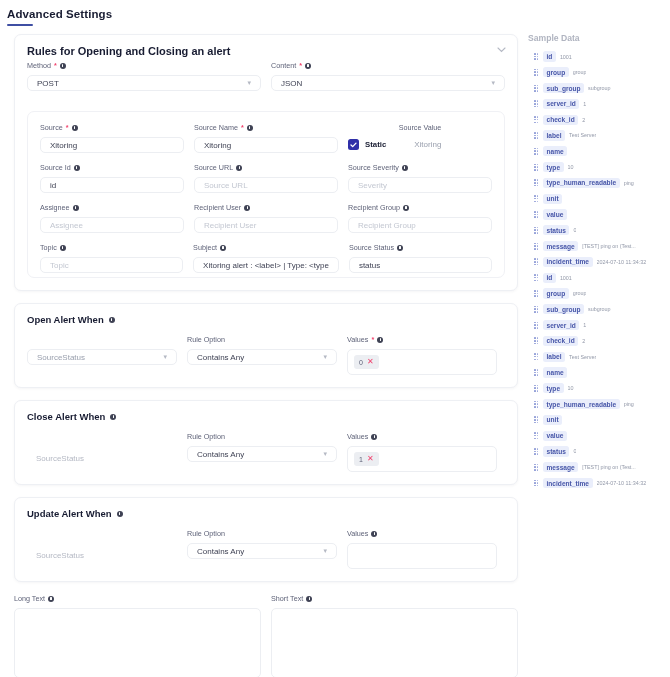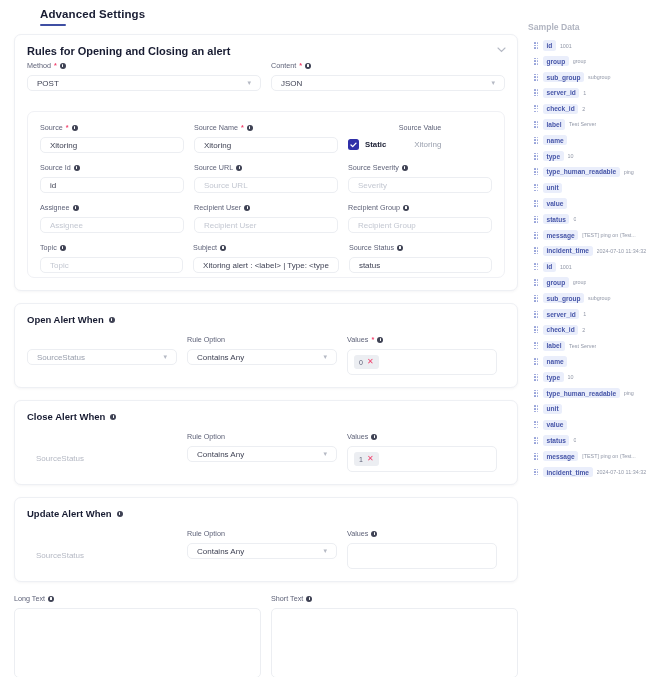--- a/index.html
+++ b/index.html
@@ -7,32 +7,32 @@
     margin: 0; padding: 0;
     width: 670px; height: 677px;
     background: #ffffff;
     font-family: "Liberation Sans", sans-serif;
     color: #3f4254;
     overflow: hidden;
   }
   .page { position: relative; width: 670px; height: 677px; }
 
   
-  .page-title-wrap { position: absolute; left: 40px; top: 8px; }
+  .page-title-wrap { position: absolute; left: 7px; top: 8px; }
   .page-title {
     font-size: 11.5px; font-weight: 700; color: #181c32;
     letter-spacing: .1px; padding-bottom: 4px;
   }
   .page-title-underline {
     width: 26px; height: 2px; background: #3f4fa3; border-radius: 1px;
   }
 
   
   .main-col { position: absolute; left: 14px; top: 34px; width: 504px; }
-  .side-col { position: absolute; left: 528px; top: 22px; width: 136px; }
+  .side-col { position: absolute; left: 528px; top: 33px; width: 136px; }
 
   
   .card {
     background: #fff; border: 1px solid #eef0f4; border-radius: 7px;
     box-shadow: 0 1px 3px rgba(16,24,40,.045);
   }
   .card-outer { padding: 10px 12px 12px 12px; position: relative; }
   .card-title {
     font-size: 11px; font-weight: 700; color: #181c32; margin-bottom: 4px;
   }

